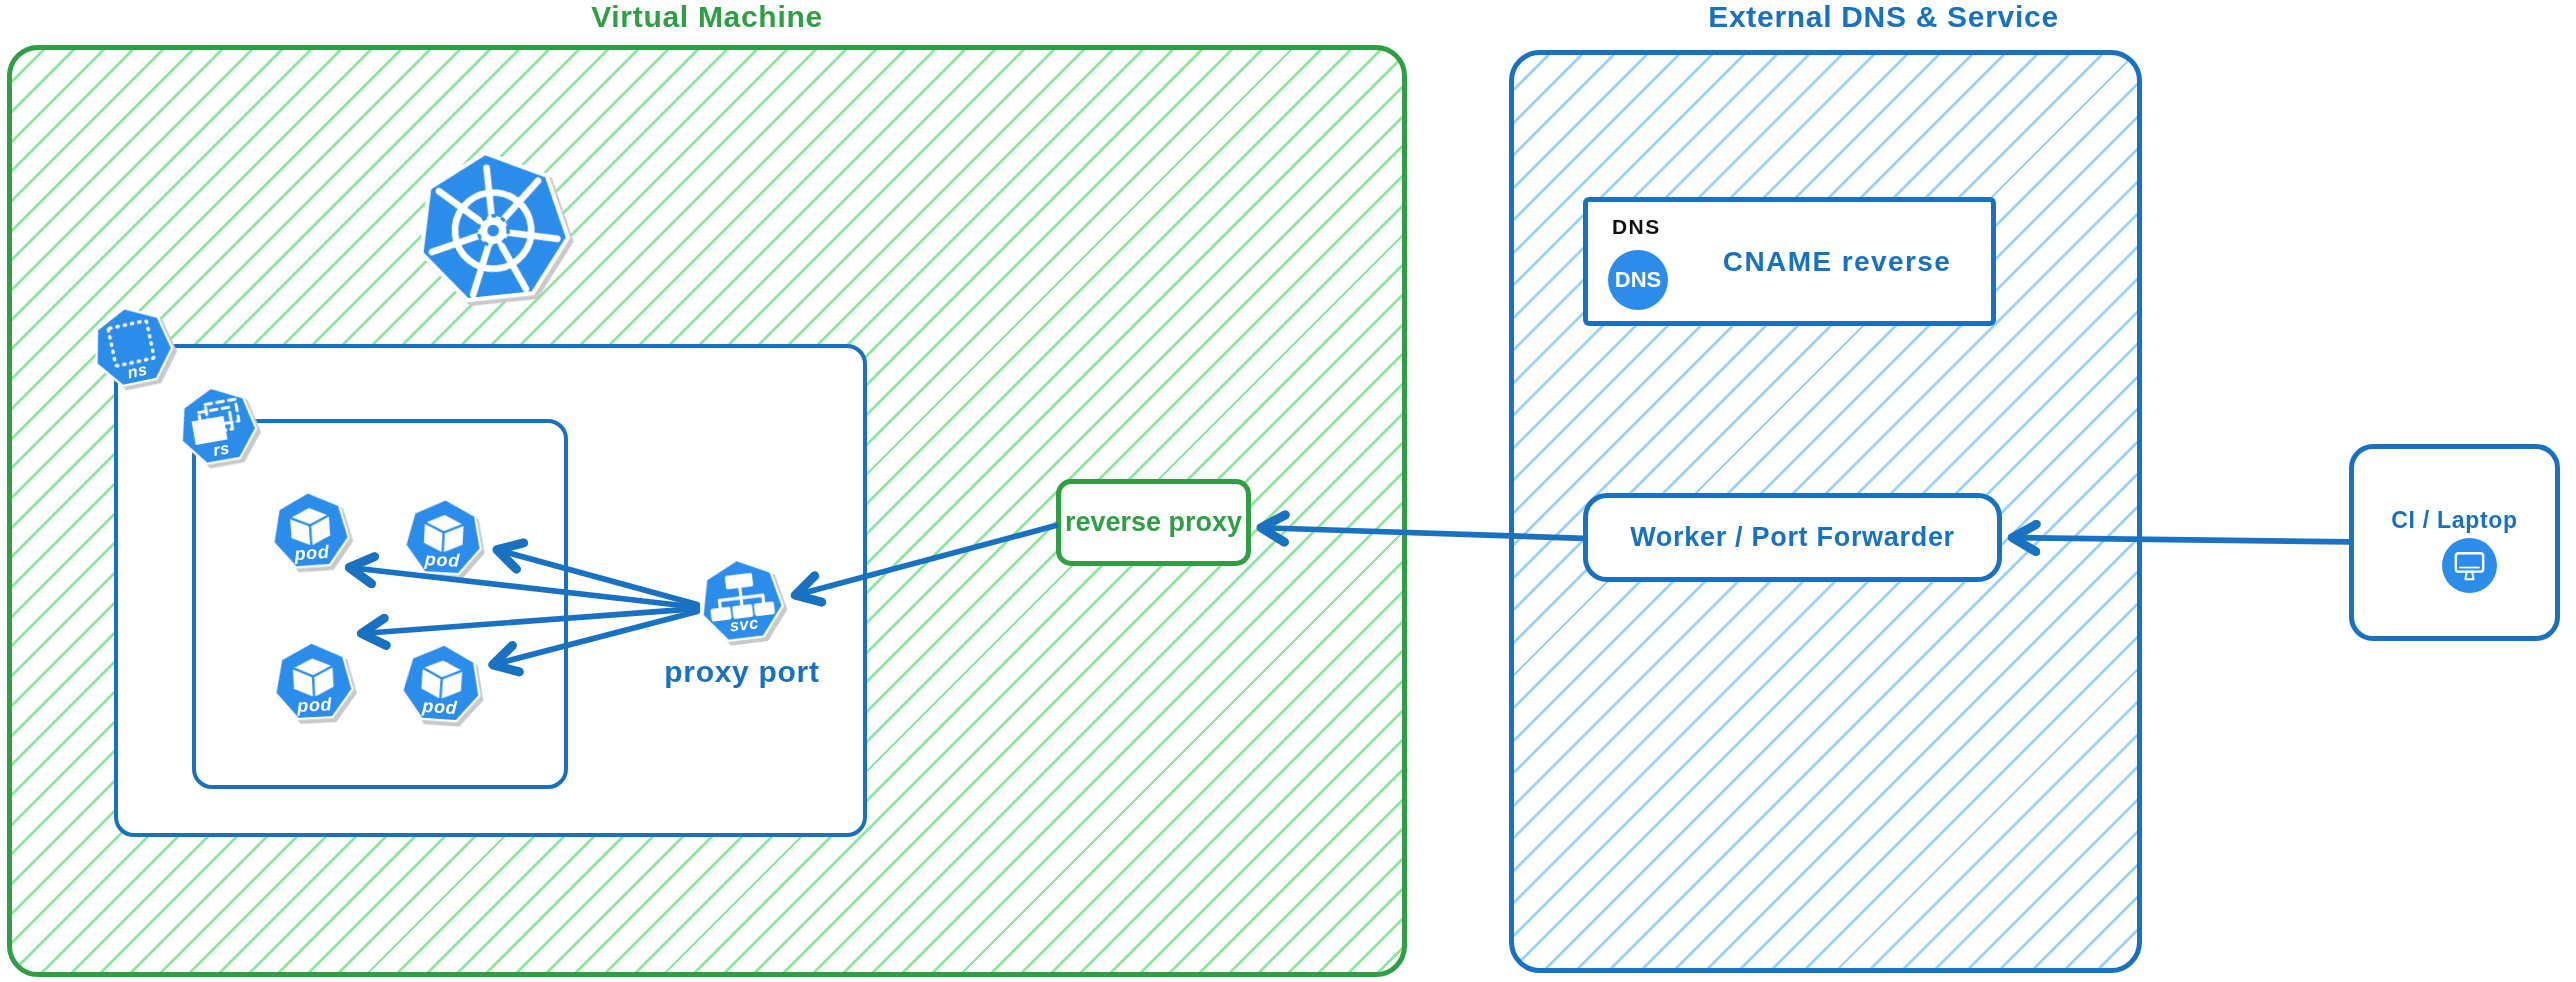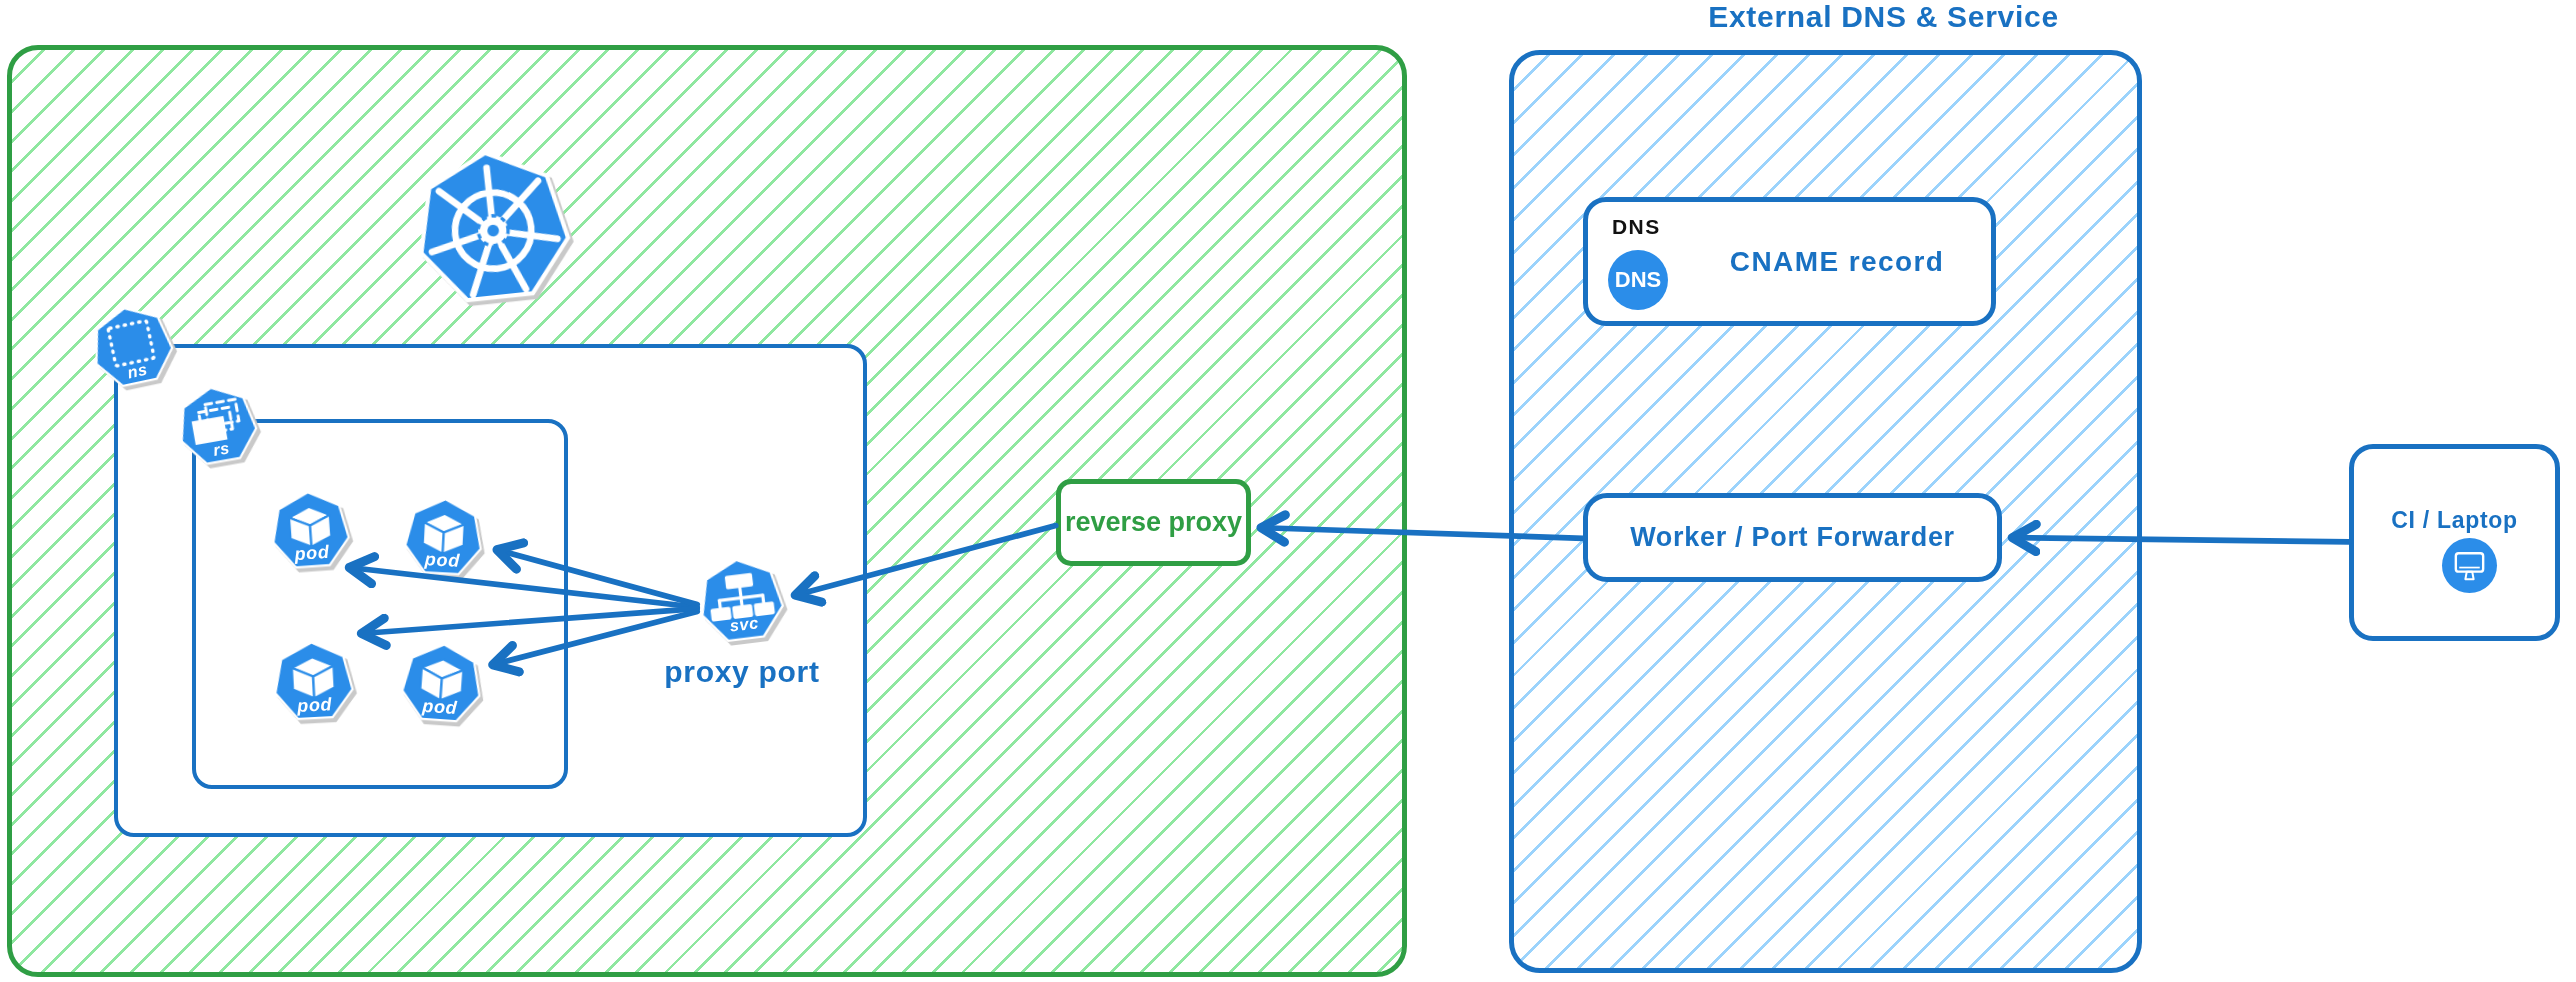--- a/index.html
+++ b/index.html
@@ -29,21 +29,21 @@
   .group-title{
     position:absolute;text-align:center;font-size:30px;font-weight:600;
     letter-spacing:0.7px;white-space:nowrap;
   }
   .group-title.green-t{color:var(--green-stroke);}
   .group-title.blue-t{color:var(--blue-stroke);}
 
   
   .white-box{position:absolute;background:#ffffff;border:4.3px solid var(--blue-stroke);border-radius:20px;}
   .card{
-    position:absolute;background:#ffffff;border:5px solid var(--blue-stroke);border-radius:23px;
+    position:absolute;background:#ffffff;border:5px solid var(--blue-stroke);border-radius:6px;
     display:flex;align-items:center;justify-content:center;
   }
   .card-label{color:var(--blue-stroke);font-size:28px;font-weight:600;letter-spacing:0.7px;white-space:nowrap;}
   .rproxy{
     position:absolute;background:#ffffff;border:5px solid var(--green-stroke);border-radius:15px;
     display:flex;align-items:center;justify-content:center;
   }
   .rproxy-label{color:var(--green-stroke);font-size:27px;font-weight:600;white-space:nowrap;}
 
   
@@ -90,20 +90,21 @@
 <body>
 
 <div class="canvas">
 
   <svg width="0" height="0" style="position:absolute" aria-hidden="true">
     <defs>
       <polygon id="hepta" points="50,4 85.6,21.5 94.4,60 69.8,91 30.2,91 5.6,60 14.4,21.5"></polygon>
     </defs>
   </svg>
 
+  <div class="group-title green-t" style="left:7px;top:0px;width:1400px;">Virtual Machine</div>
   <div class="group green" style="left:7px;top:45px;width:1400px;height:932px;"></div>
 
   <div class="white-box" style="left:114px;top:344px;width:753px;height:493px;"></div>
 
   <div class="white-box" style="left:192px;top:419px;width:376px;height:370px;"></div>
 
   <div class="hepta-icon" style="left:410px;top:146px;width:166px;height:166px;transform:rotate(-6deg);">
     <svg viewBox="0 0 100 100">
       <use href="#hepta" class="hepta-shape"></use>
       <circle cx="50" cy="51" r="23" class="glyph-stroke" style="stroke-width:4"></circle>
@@ -213,21 +214,21 @@
   </div>
 
   <div class="group-title blue-t" style="left:1567px;top:0px;width:633px;">External DNS &amp; Service</div>
   <div class="group blue" style="left:1509px;top:50px;width:633px;height:923px;"></div>
 
   <div class="card" style="left:1583px;top:197px;width:413px;height:129px;">
     <span class="dns-tag">DNS</span>
     <div class="dns-circle">
       <span>DNS</span>
     </div>
-    <div class="cname-label">CNAME record</div>
+    <div class="cname-label">CNAME reverse</div>
   </div>
 
   <div class="card" style="left:1583px;top:493px;width:419px;height:89px;border-radius:24px;">
     <span class="card-label" style="font-size:27px;">Worker / Port Forwarder</span>
   </div>
 
   <div class="client-card" style="left:2349px;top:444px;width:211px;height:197px;">
     <div class="client-label">CI / Laptop</div>
     <div class="monitor-circle">
       <svg viewBox="0 0 60 60">

